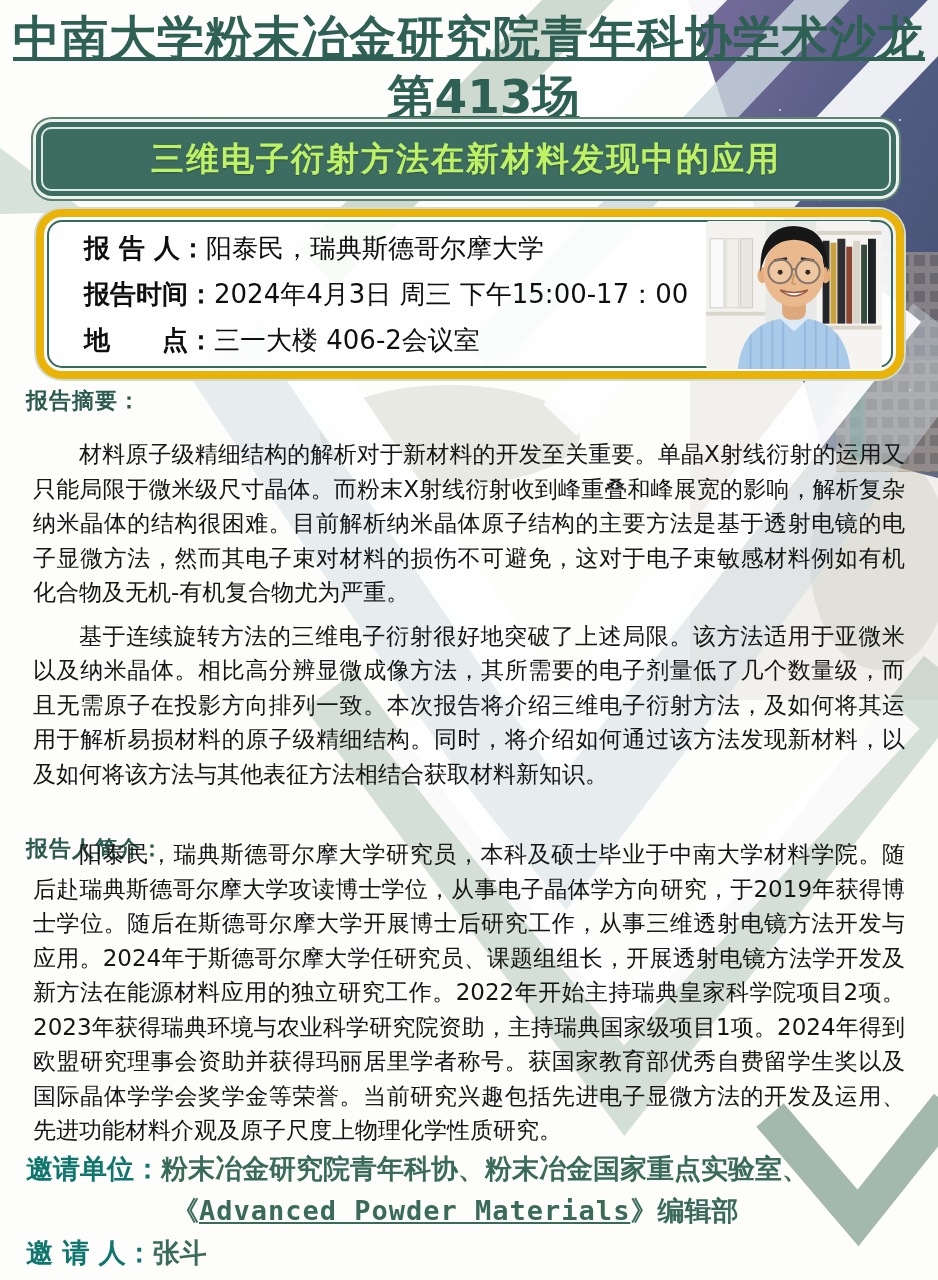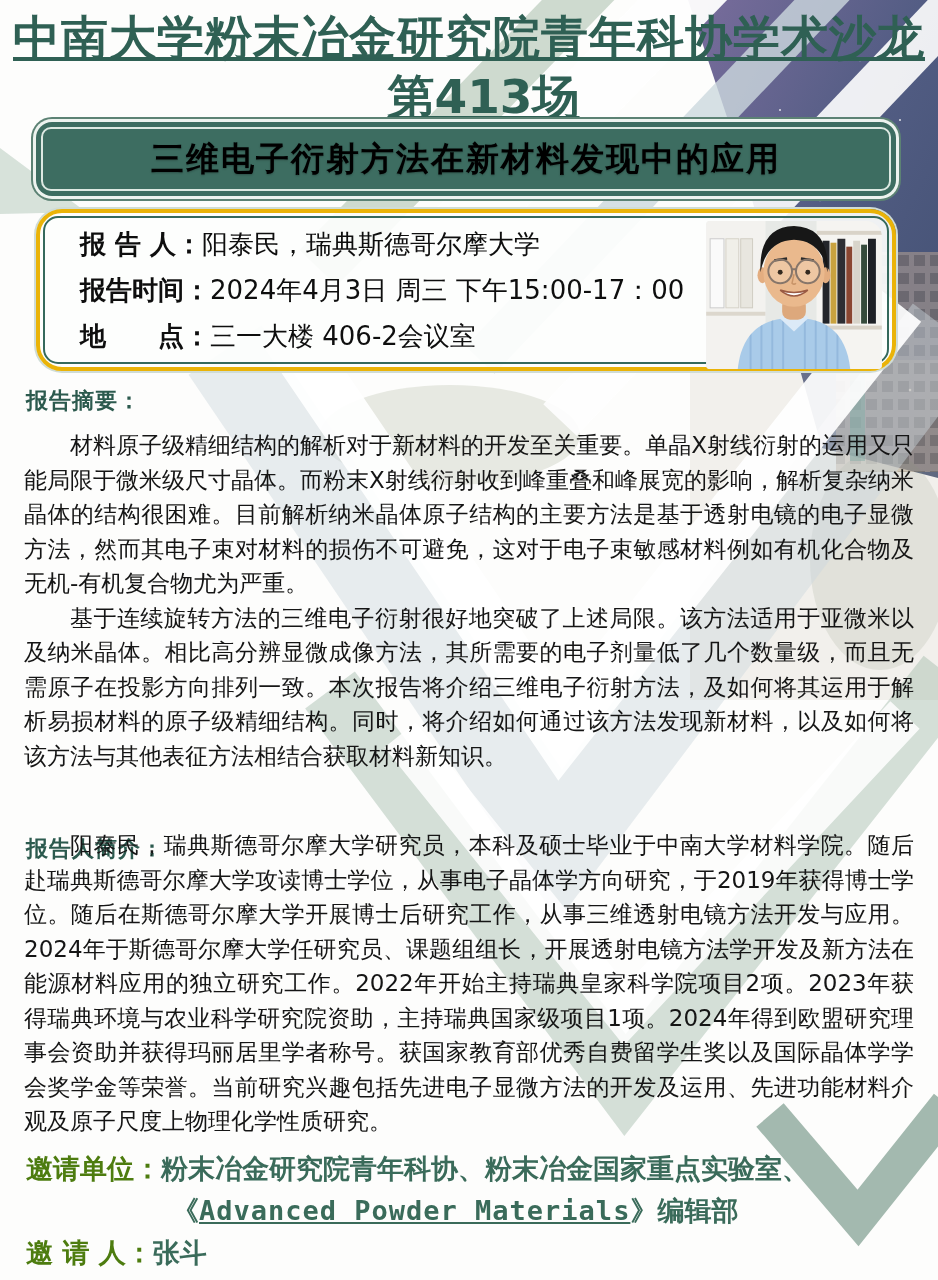--- a/index.html
+++ b/index.html
@@ -17,26 +17,26 @@
   .title-line2{font-size:47px;line-height:58px;margin-left:29px;}
 
   
   .banner{
     top:122px;left:36px;width:860px;height:74px;border-radius:16px;
     background:#3d6d61;
     box-shadow:0 0 0 3px #edf3ef,0 0 0 5px #5c8274;
     display:flex;align-items:center;justify-content:center;
   }
   .banner::after{content:"";position:absolute;inset:5px;border:2px solid rgba(238,246,241,.9);border-radius:10px;}
-  .banner-text{color:#000000;font-size:33px;font-weight:700;letter-spacing:2px;text-shadow:0 1px 2px rgba(0,0,0,.25);}
+  .banner-text{color:#bef264;font-size:33px;font-weight:700;letter-spacing:2px;text-shadow:0 1px 2px rgba(0,0,0,.25);}
 
   
   .infobox{
     top:209px;left:36px;width:852px;height:154px;border-radius:26px;
-    border:4px solid #eab308;background:rgba(253,254,253,.92);
+    border:8px solid #eab308;background:rgba(253,254,253,.92);
     box-shadow:0 0 0 2px #cfdcd6;
   }
   .infobox::before{content:"";position:absolute;inset:3px;border:2px solid #35695c;border-radius:15px;pointer-events:none;}
   .info-rows{
     position:absolute;top:8px;bottom:8px;left:40px;right:200px;
     display:flex;flex-direction:column;justify-content:space-around;
     font-size:26px;color:#0e0e0e;white-space:nowrap;
   }
   .info-row .lbl{font-weight:600;}
   .info-row .val{font-weight:500;}
@@ -49,27 +49,27 @@
   .photo svg{display:block;}
 
   
   .sec-heading{color:#2c5a4e;font-weight:700;font-size:22px;letter-spacing:1px;}
   .h-abstract{top:386px;left:26px;}
   .h-bio{top:786px;left:26px;margin-top:48px;}
   .bodytext{
     left:24px;width:890px;color:#151515;font-size:23px;line-height:34.5px;
     text-align:justify;
   }
-  .bodytext p{margin:0;text-indent:2em;}
+  .bodytext p{margin:9px;text-indent:2em;}
   .abstract-text{top:428px;}
   .bio-text{top:828px;}
 
   
   .footer{top:1148px;left:26px;width:900px;font-size:27px;line-height:42px;color:#3a6b5a;}
-  .footer .lbl{font-weight:700;color:#4d7c0f;}
+  .footer .lbl{font-weight:700;color:#0f766e;}
   .footer .val{font-family:"DejaVu Serif","Liberation Serif",serif;font-weight:600;}
   .footer .journal{font-family:"DejaVu Sans Mono","Liberation Mono",monospace;font-weight:700;letter-spacing:1px;text-decoration:underline;}
   .footer-line2{padding-left:146px;}
 </style>
 </head>
 <body>
 
 <div class="poster">
 
   <svg class="bg-art" viewBox="0 0 938 1280">

